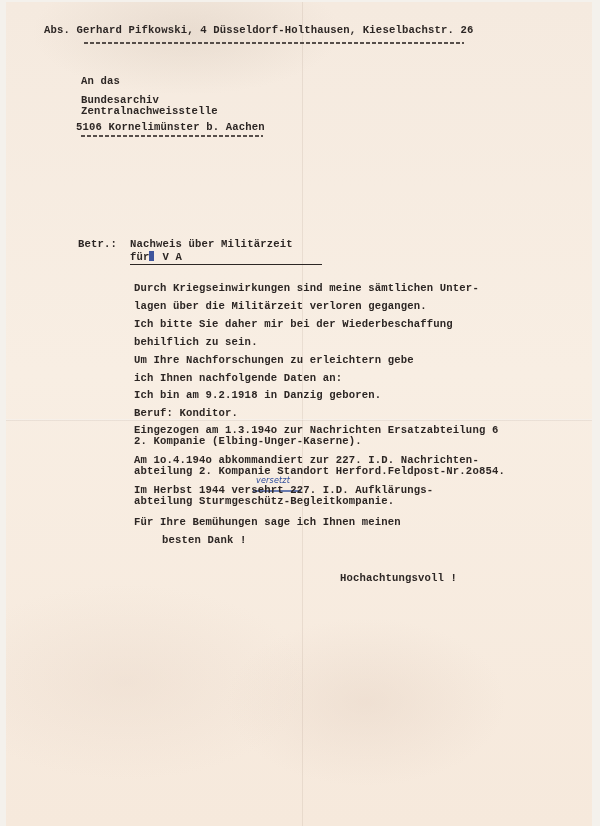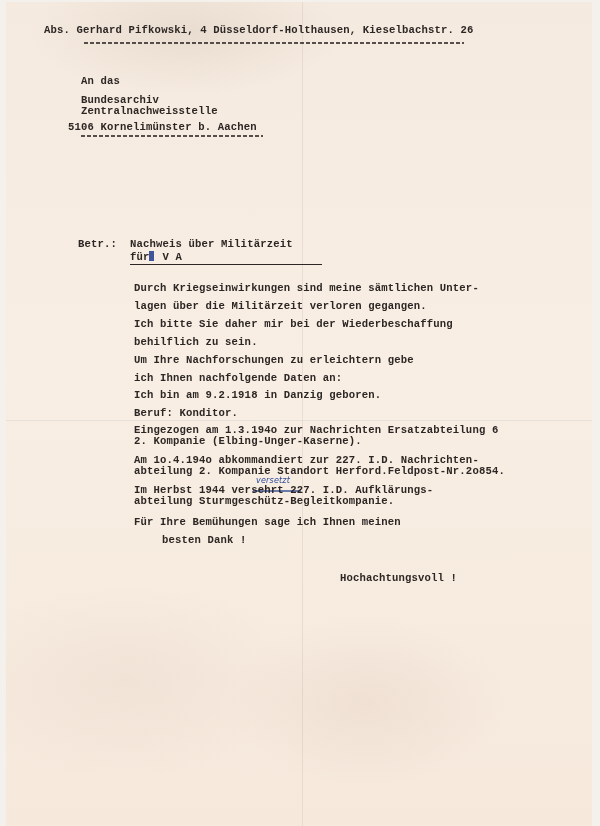--- a/index.html
+++ b/index.html
@@ -63,21 +63,21 @@
   <div class="fold-v"></div>
   <div class="fold-h"></div>
 
   <div class="tw" style="left:38px; top:22px;">Abs. Gerhard Pifkowski, 4 Düsseldorf-Holthausen, Kieselbachstr. 26</div>
   <div class="rule" style="left:78px; top:40px; width:380px;"></div>
 
   <div>
     <div class="tw" style="left:75px; top:73px;">An das</div>
     <div class="tw" style="left:75px; top:92px;">Bundesarchiv</div>
     <div class="tw" style="left:75px; top:103px;">Zentralnachweisstelle</div>
-    <div class="tw" style="left:62px; top:119px;font-family:Liberation Mono, monospace;">5106 Kornelimünster b. Aachen</div>
+    <div class="tw" style="left:70px; top:119px;font-family:Liberation Mono, monospace;">5106 Kornelimünster b. Aachen</div>
     <div class="rule" style="left:75px; top:133px; width:182px;"></div>
   </div>
 
 
   <div>
     <div class="tw" style="left:72px; top:236px;">Betr.:</div>
     <div class="tw" style="left:124px; top:236px;">Nachweis über Militärzeit</div>
     <div class="tw" style="left:124px; top:249px;">für  V A</div>
     <div class="mark" style="left:143px; top:249px;"></div>
     <div class="ul" style="left:124px; top:262px; width:192px;"></div>

